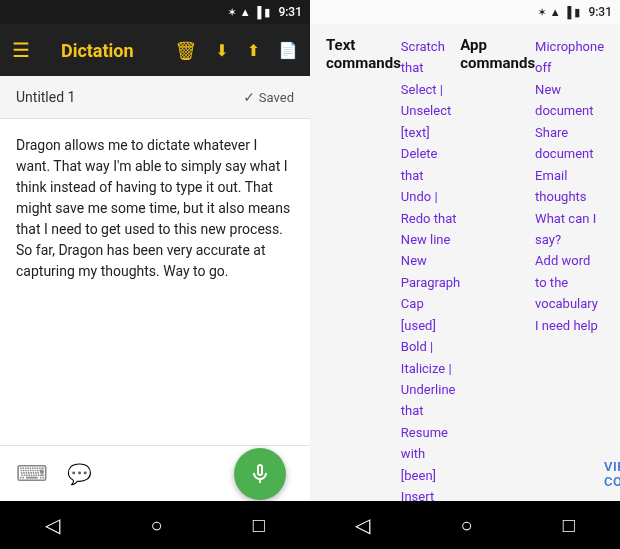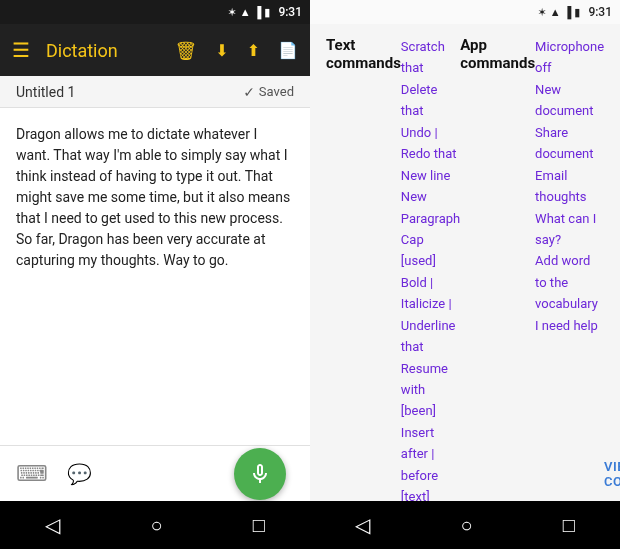--- a/index.html
+++ b/index.html
@@ -55,38 +55,39 @@
 
     .hamburger-icon {
       color: #f5c518;
       font-size: 20px;
       cursor: pointer;
     }
 
     .toolbar-title {
       color: #f5c518;
       font-size: 18px;
-      font-weight: 400;
+      font-weight: 700;
       flex: 1;
+      margin-left: 15px;
     }
 
     .toolbar-actions {
       display: flex;
       gap: 18px;
       align-items: center;
     }
 
     .toolbar-icon {
       color: #f5c518;
       font-size: 18px;
       cursor: pointer;
     }
 
     .doc-header {
-      height: 32px;
+      height: 43px;
       background: #f5f5f5;
       display: flex;
       align-items: center;
       padding: 0 16px;
       border-bottom: 1px solid #e0e0e0;
     }
 
     .doc-title {
       flex: 1;
       font-size: 14px;
@@ -304,20 +305,21 @@
     </div>
     <span class="time" style="color:#222;">9:31</span>
   </div>
 
   <div class="commands-panel">
 
     <div class="section-title">Text commands</div>
 
     <div>
       <div class="command-item">Scratch that</div>
+      <div class="command-item">Select | Unselect [text]</div>
       <div class="command-item">Delete that</div>
       <div class="command-item">Undo | Redo that</div>
       <div class="command-item">New line</div>
       <div class="command-item">New Paragraph</div>
       <div class="command-item">Cap [used]</div>
       <div class="command-item">Bold | Italicize | Underline that</div>
       <div class="command-item">Resume with [been]</div>
       <div class="command-item">Insert after | before [text]</div>
       <div class="command-item">Select All + Copy That</div>
     </div>

